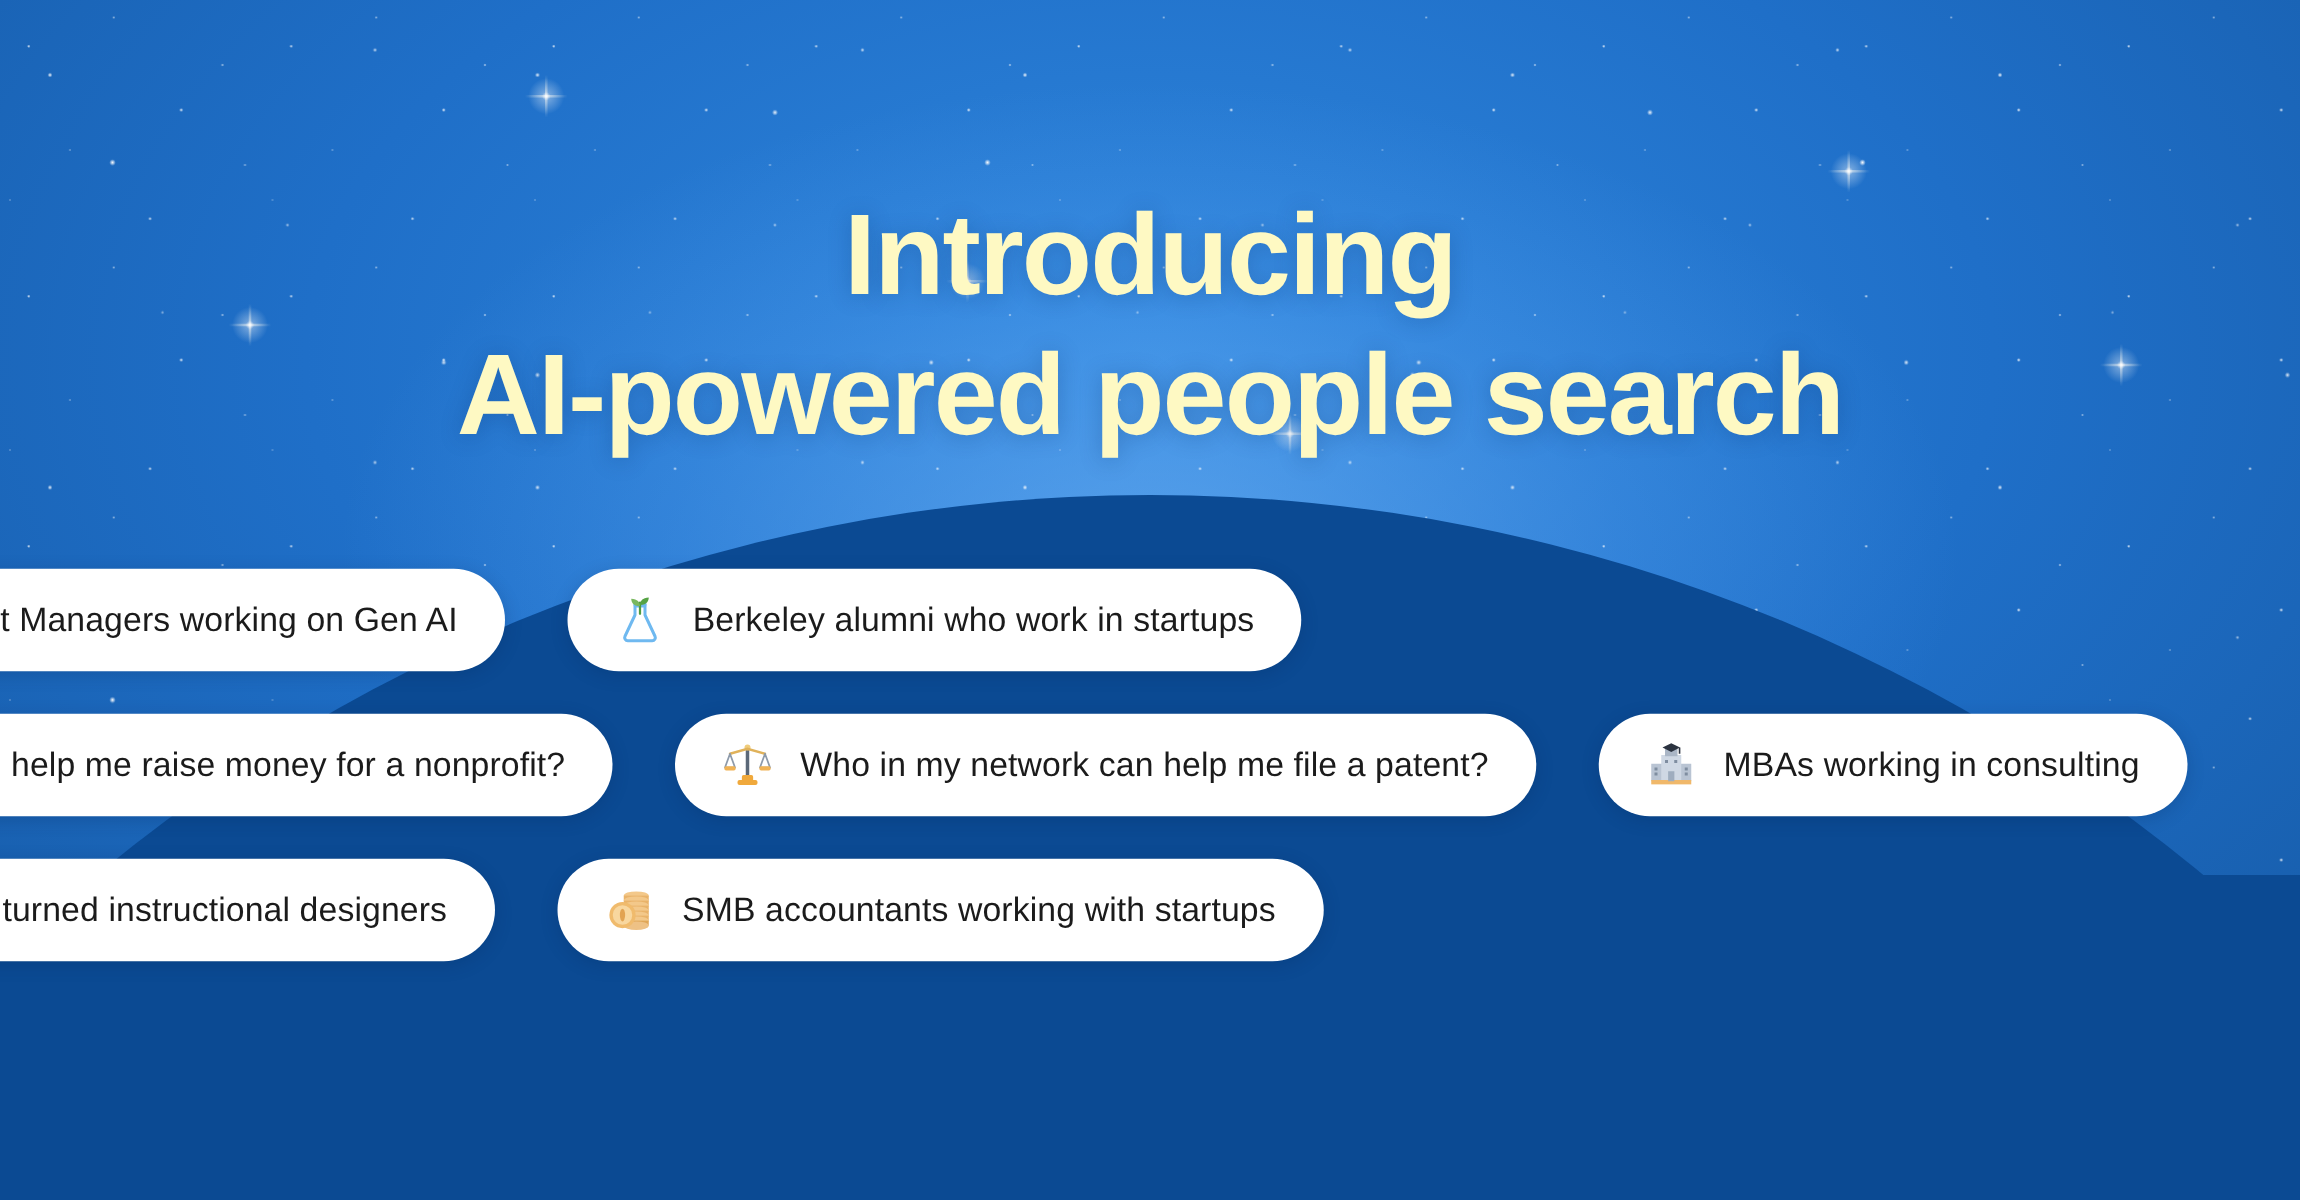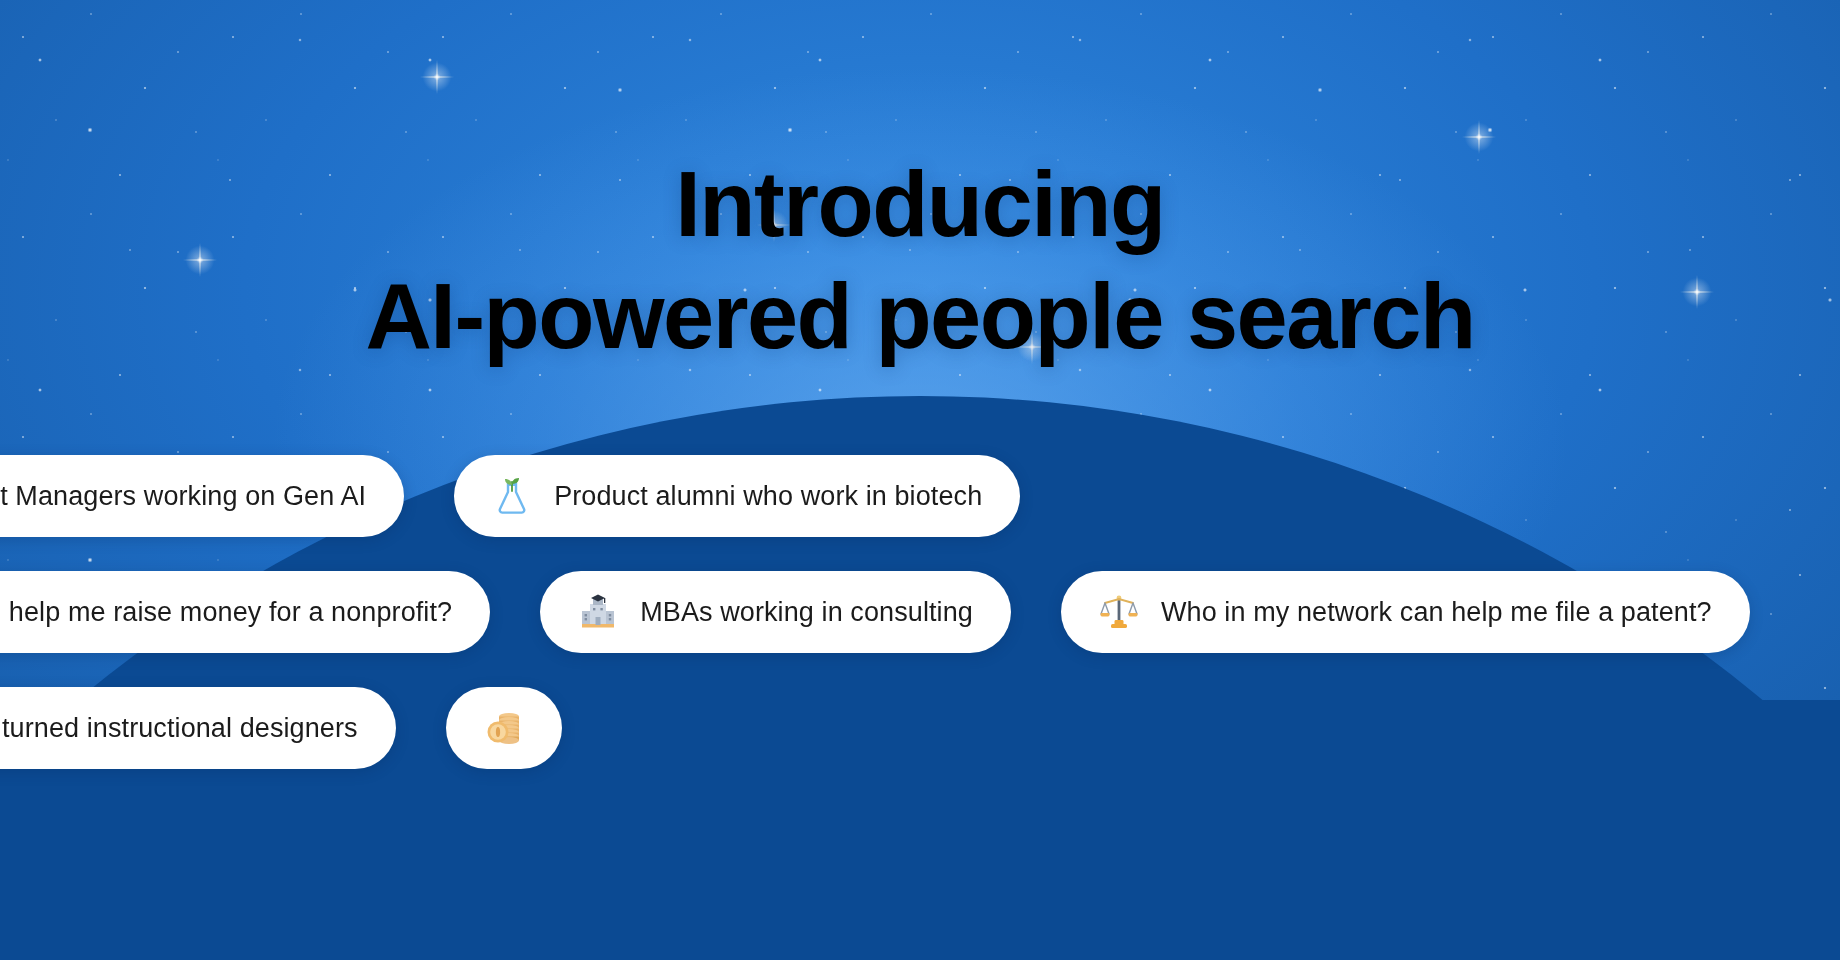--- a/index.html
+++ b/index.html
@@ -89,21 +89,21 @@
     bottom: 0;
     background: #0b4a93;
   }
 
   
   .headline {
     position: absolute;
     left: 0; right: 0;
     top: 86px;
     text-align: center;
-    color: #000000;
+    color: #fef9c3;
     font-size: 92px;
     line-height: 1.22;
     font-weight: 700;
     letter-spacing: -1.5px;
     z-index: 5;
     text-shadow: 0 2px 18px rgba(10,50,110,.28);
   }
   .headline .l1 { display: block; }
   .headline .l2 { display: block; text-align: center; }
 
@@ -189,27 +189,44 @@
       <div class="pill">
         <span class="pill-icon">
           <svg width="38" height="38" viewBox="0 0 38 38">
             <path d="M15 6 h8 v9 l8 17 a2.5 2.5 0 0 1 -2.2 3.6 h-19.6 a2.5 2.5 0 0 1 -2.2 -3.6 l8 -17 z" fill="none" stroke="#6fb9f0" stroke-width="2.4" stroke-linejoin="round"></path>
             <rect x="14" y="5" width="10" height="4" rx="1.4" fill="#6fb9f0"></rect>
             <path d="M19 14 C19 9 19 7 19 5" stroke="#4e9b3f" stroke-width="1.8" fill="none" stroke-linecap="round"></path>
             <path d="M19 8 C13 8 12 4 12 2 C17 2 19 5 19 8 Z" fill="#7ab85f"></path>
             <path d="M19 7 C25 7 26 3 26 1 C21 1 19 4 19 7 Z" fill="#56a344"></path>
           </svg>
         </span>
-        <span class="pill-label">Product alumni who work in biotech</span>
+        <span class="pill-label">Berkeley alumni who work in startups</span>
       </div>
     </div>
 
     <div class="row row-2">
       <div class="pill no-icon">
         <span class="pill-label">Who can help me raise money for a nonprofit?</span>
+      </div>
+
+      <div class="pill">
+        <span class="pill-icon">
+          <svg width="38" height="38" viewBox="0 0 38 38">
+            <rect x="17.6" y="5" width="2.8" height="26" fill="#5b6878"></rect>
+            <rect x="11" y="31" width="16" height="4" rx="1.6" fill="#f0a93c"></rect>
+            <rect x="14.5" y="27" width="9" height="5" rx="1.4" fill="#f0a93c"></rect>
+            <circle cx="19" cy="5" r="2.4" fill="#f0cc7a"></circle>
+            <path d="M5 10 L19 6 L33 10" stroke="#e0b25a" stroke-width="1.9" fill="none" stroke-linecap="round"></path>
+            <path d="M5 10 L1 21 h8 z" fill="#ffffff" stroke="#8d9aaa" stroke-width="1.4" stroke-linejoin="round"></path>
+            <path d="M33 10 L29 21 h8 z" fill="#ffffff" stroke="#8d9aaa" stroke-width="1.4" stroke-linejoin="round"></path>
+            <rect x="0.5" y="20" width="9" height="3.4" rx="1.4" fill="#f0b254"></rect>
+            <rect x="28.5" y="20" width="9" height="3.4" rx="1.4" fill="#f0b254"></rect>
+          </svg>
+        </span>
+        <span class="pill-label">Who in my network can help me file a patent?</span>
       </div>
 
       <div class="pill">
         <span class="pill-icon">
           <svg width="38" height="38" viewBox="0 0 38 38">
             <rect x="3" y="18" width="32" height="14" fill="#b9c4d3"></rect>
             <rect x="11" y="11" width="16" height="21" fill="#cfd8e4"></rect>
             <rect x="14" y="6" width="10" height="6" fill="#aab6c6"></rect>
             <path d="M12 5 L19 1.5 L26 5 L19 8.5 Z" fill="#2b3340"></path>
             <rect x="25" y="5" width="1.3" height="5" fill="#2b3340"></rect>
@@ -219,37 +236,20 @@
               <rect x="5.6" y="21" width="2.4" height="2.4"></rect>
               <rect x="5.6" y="25" width="2.4" height="2.4"></rect>
               <rect x="29.8" y="21" width="2.4" height="2.4"></rect>
               <rect x="29.8" y="25" width="2.4" height="2.4"></rect>
               <rect x="14" y="15" width="2.4" height="2.4"></rect>
               <rect x="21.4" y="15" width="2.4" height="2.4"></rect>
             </g>
           </svg>
         </span>
         <span class="pill-label">MBAs working in consulting</span>
-      </div>
-
-      <div class="pill">
-        <span class="pill-icon">
-          <svg width="38" height="38" viewBox="0 0 38 38">
-            <rect x="17.6" y="5" width="2.8" height="26" fill="#5b6878"></rect>
-            <rect x="11" y="31" width="16" height="4" rx="1.6" fill="#f0a93c"></rect>
-            <rect x="14.5" y="27" width="9" height="5" rx="1.4" fill="#f0a93c"></rect>
-            <circle cx="19" cy="5" r="2.4" fill="#f0cc7a"></circle>
-            <path d="M5 10 L19 6 L33 10" stroke="#e0b25a" stroke-width="1.9" fill="none" stroke-linecap="round"></path>
-            <path d="M5 10 L1 21 h8 z" fill="#ffffff" stroke="#8d9aaa" stroke-width="1.4" stroke-linejoin="round"></path>
-            <path d="M33 10 L29 21 h8 z" fill="#ffffff" stroke="#8d9aaa" stroke-width="1.4" stroke-linejoin="round"></path>
-            <rect x="0.5" y="20" width="9" height="3.4" rx="1.4" fill="#f0b254"></rect>
-            <rect x="28.5" y="20" width="9" height="3.4" rx="1.4" fill="#f0b254"></rect>
-          </svg>
-        </span>
-        <span class="pill-label">Who in my network can help me file a patent?</span>
       </div>
     </div>
 
     <div class="row row-3">
       <div class="pill no-icon">
         <span class="pill-label">Teachers turned instructional designers</span>
       </div>
 
 
       <div class="pill">
@@ -268,17 +268,18 @@
               <rect x="14" y="23.5" width="20" height="4" fill="#e9b36a"></rect>
               <ellipse cx="24" cy="27.5" rx="10" ry="3.4" fill="#f3c88a"></ellipse>
               <rect x="14" y="27.5" width="20" height="4" fill="#e0a758"></rect>
               <ellipse cx="24" cy="31.5" rx="10" ry="3.4" fill="#eec185"></ellipse>
             </g>
             <circle cx="13" cy="23" r="10.5" fill="#f0bb6d"></circle>
             <circle cx="13" cy="23" r="7.8" fill="#f8d79f"></circle>
             <ellipse cx="13" cy="23" rx="2.1" ry="5.1" fill="#e2a352"></ellipse>
           </svg>
         </span>
+        <span class="pill-label">SMB accountants working with startups</span>
       </div>
     </div>
 
   </div>
 </div>
 
 </body></html>

